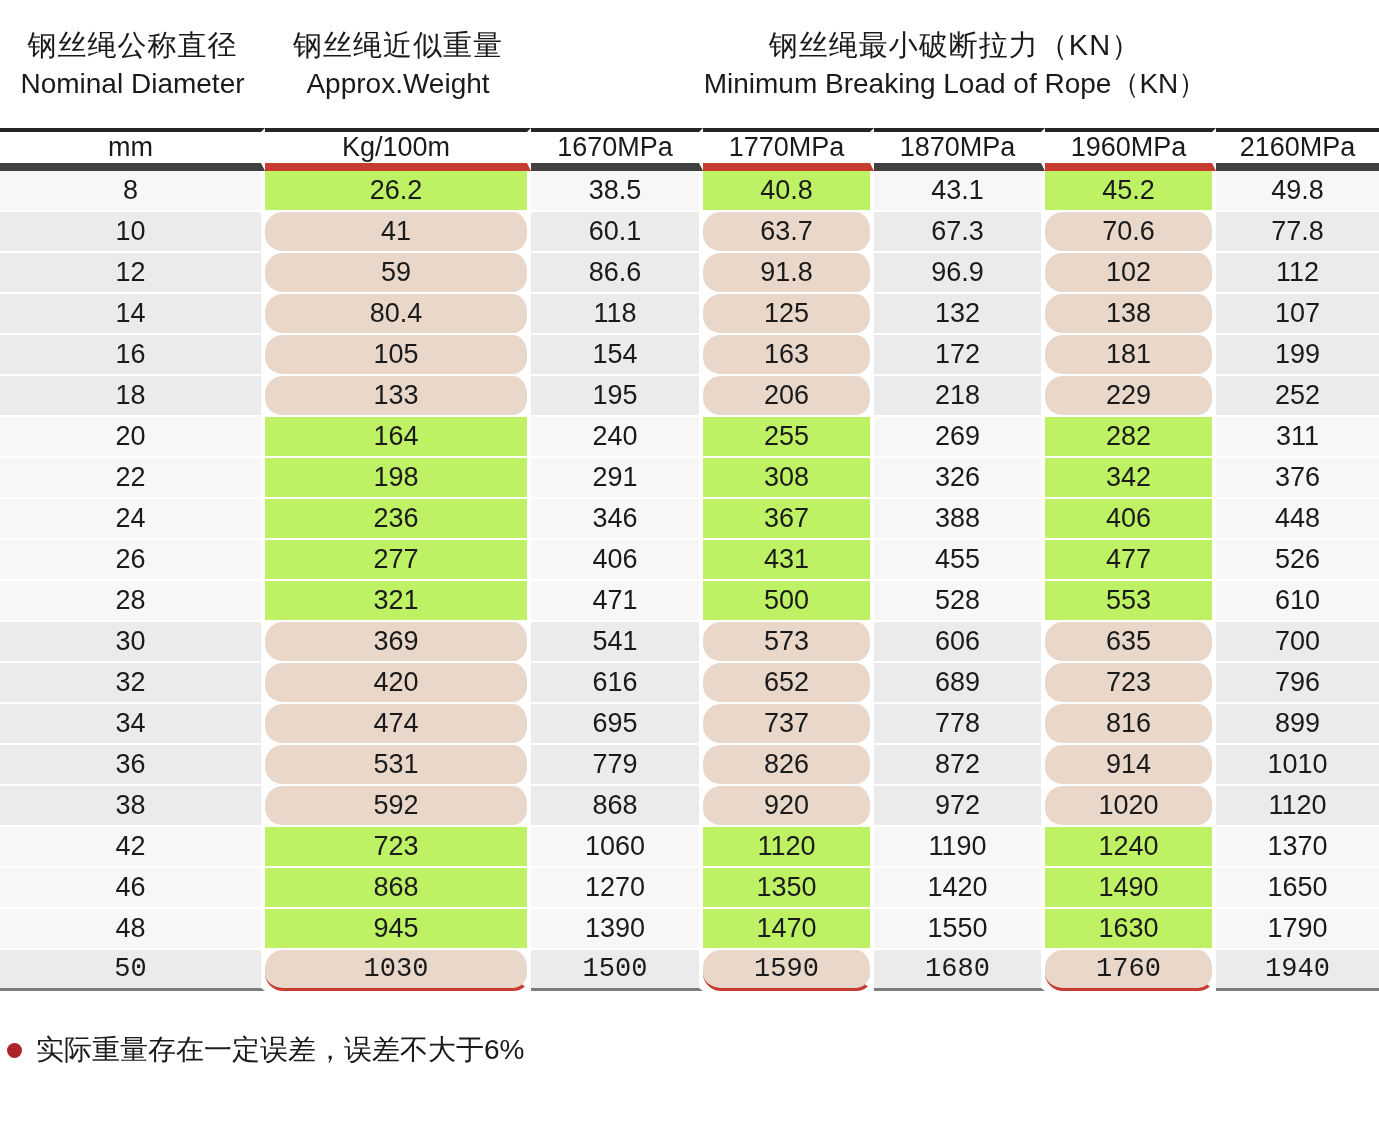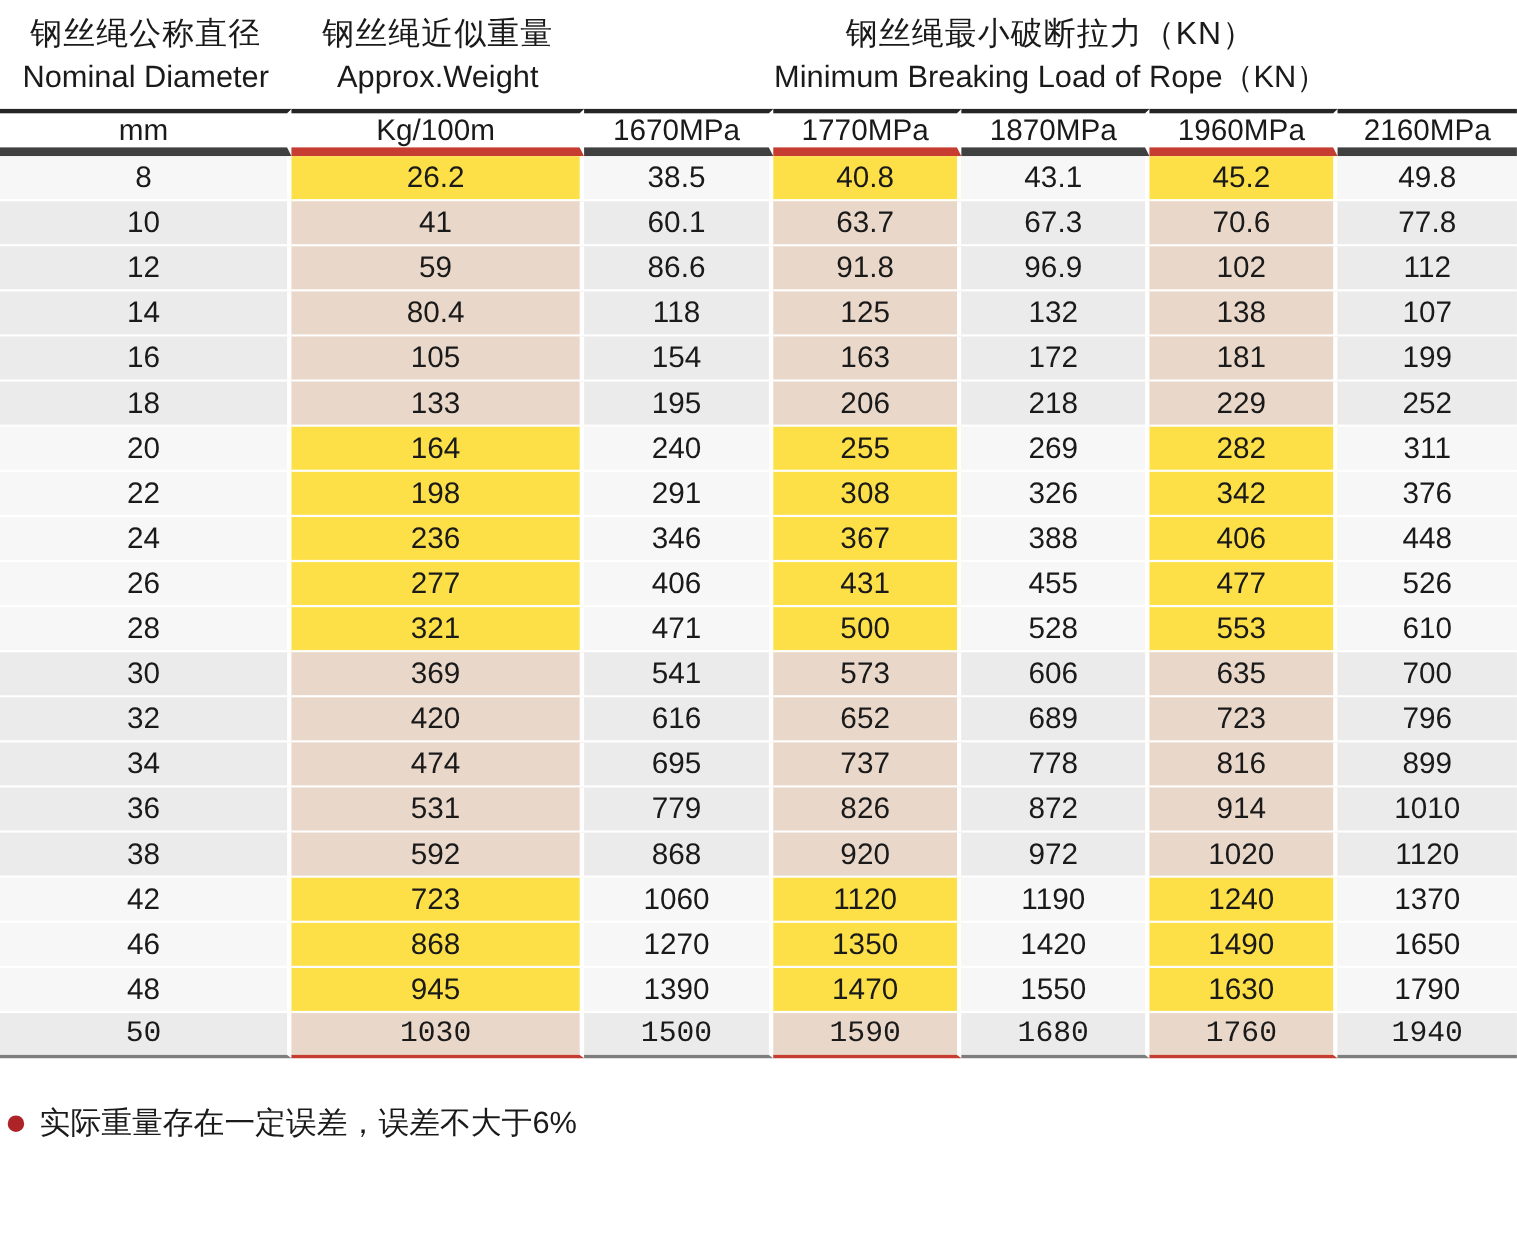--- a/index.html
+++ b/index.html
@@ -11,21 +11,21 @@
     overflow: hidden;
   }
   table.spec {
     width: 1379px;
     border-collapse: separate;
     border-spacing: 0;
     table-layout: fixed;
   }
   
   tr.h1 th {
-    height: 99px;
+    height: 128px;
     font-weight: normal;
     vertical-align: middle;
     text-align: center;
     background: #ffffff;
     padding: 0;
   }
   .zh-line { font-size: 29px; line-height: 40px; letter-spacing: 1px; }
   .en-line { font-size: 28px; line-height: 38px; }
   
   tr.h2 th {
@@ -48,22 +48,22 @@
     font-size: 27px;
     text-align: center;
     vertical-align: middle;
     border-bottom: 2px solid #ffffff;
     border-right: 4px solid #ffffff;
     padding: 0;
   }
   td:last-child { border-right: none; }
   td.w { background: #f7f7f8; }
   td.g { background: #ebebec; }
-  td.w.hl { background: #fde047; }
-  td.g.hl { background: #e9d7ca; }
+  td.w.hl { background: #bef264; }
+  td.g.hl { background: #e9d7ca; border-radius: 18px; }
   tr.lastrow td { border-bottom: 3px solid #7d7d7d; font-family: Liberation Mono, monospace; }
   tr.lastrow td.hl { border-bottom-color: #c63c30; }
   
   .note {
     margin-top: 40px;
     padding-left: 7px;
     display: flex;
     align-items: center;
   }
   .bullet {

